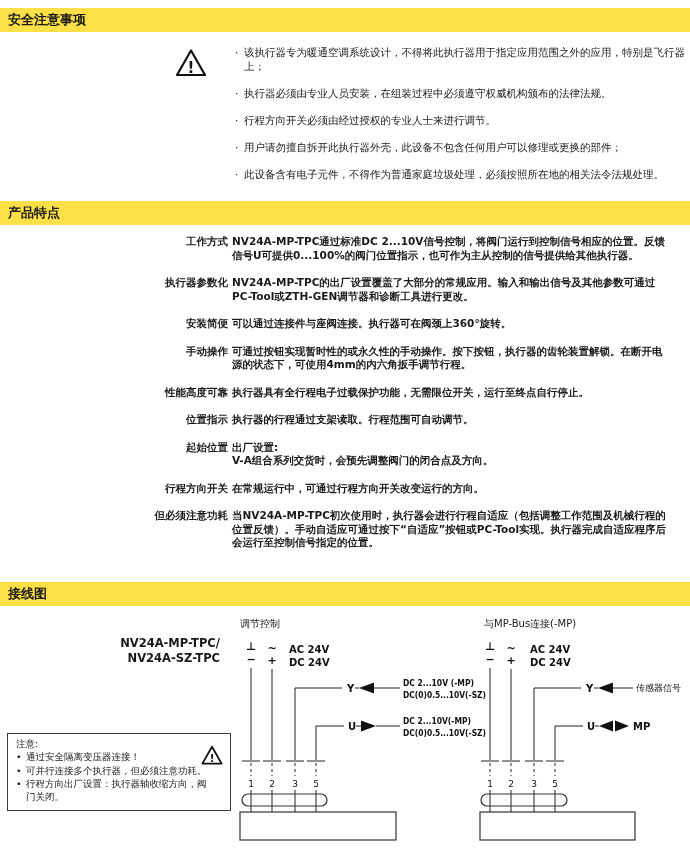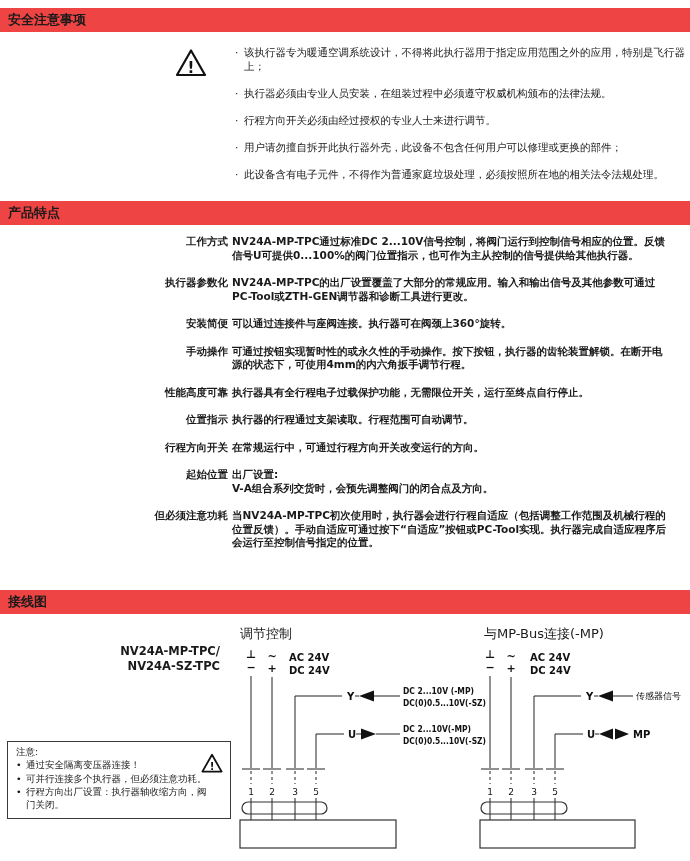--- a/index.html
+++ b/index.html
@@ -2,44 +2,44 @@
 <html><head>
 <meta charset="utf-8">
 <style>
   html,body {margin:0; padding:0; background:#ffffff;}
   .page {
     position:relative; width:690px; height:861px; overflow:hidden;
     background:#fff; color:#1a1a1a;
     font-family:"DejaVu Sans","Liberation Sans",sans-serif;
   }
   .bar {
-    background:#ef4444; height:24px; line-height:24px;
+    background:#fde047; height:24px; line-height:24px;
     font-size:13px; font-weight:bold; padding-left:8px; box-sizing:border-box;
   }
   .bar1 {margin-top:8px;}
   .bar2 {margin-top:20px;}
-  .bar3 {margin-top:40px;}
+  .bar3 {margin-top:32px;}
 
   
   .safety {display:flex; padding-top:13px;}
   .safety-icon-col {width:235px; box-sizing:border-box; display:flex; justify-content:flex-end; padding-right:28px; align-items:flex-start; padding-top:3px;}
   .safety-bullets {width:452px; display:flex; flex-direction:column; gap:13px;}
   .bullet {display:flex; font-size:10.5px; line-height:14px;}
   .bullet .dot {width:9px; flex:none;}
 
   
   .features {padding-top:10px;font-weight:bold;}
   .feat-row {display:flex; margin-bottom:14px; font-size:10.5px; line-height:13.5px;}
   .feat-label {width:228px; flex:none; text-align:right;}
   .feat-text {margin-left:4px; width:440px; white-space:pre-line;}
 
   
   .wiring {position:relative; height:248px;}
   .models {position:absolute; left:40px; top:10px; width:180px; text-align:right; font-weight:bold; font-size:11.5px; line-height:15px;margin-top:20px;}
-  .diag-title {position:absolute; top:11px; font-size:13px;}
+  .diag-title {position:absolute; top:11px; font-size:10px;}
   .diag-title.d1 {left:240px;}
   .diag-title.d2 {left:484px;}
   .note-box {position:absolute; left:7px; top:127px; width:224px; height:78px; border:1px solid #3a3a3a; box-sizing:border-box; padding:4px 8px 0 8px; font-size:9.5px; line-height:12.5px;}
   .note-bullet {display:flex; margin-top:1px;}
   .note-bullet .dot {width:10px; flex:none;}
   .note-tri {position:absolute; right:7px; top:11px;}
 
   .diag-svg {position:absolute; top:32px; height:206px;}
   .diag-svg.d1 {left:237px; width:250px;}
   .diag-svg.d2 {left:476px; width:214px;}
@@ -118,27 +118,27 @@
     </div>
     <div class="feat-row">
       <div class="feat-label">性能高度可靠</div>
       <div class="feat-text">执行器具有全行程电子过载保护功能，无需限位开关，运行至终点自行停止。</div>
     </div>
     <div class="feat-row">
       <div class="feat-label">位置指示</div>
       <div class="feat-text">执行器的行程通过支架读取。行程范围可自动调节。</div>
     </div>
     <div class="feat-row">
-      <div class="feat-label">行程方向开关</div>
-      <div class="feat-text">在常规运行中，可通过行程方向开关改变运行的方向。</div>
-    </div>
-    <div class="feat-row">
       <div class="feat-label">起始位置</div>
       <div class="feat-text">出厂设置:
 V-A组合系列交货时，会预先调整阀门的闭合点及方向。</div>
+    </div>
+    <div class="feat-row">
+      <div class="feat-label">行程方向开关</div>
+      <div class="feat-text">在常规运行中，可通过行程方向开关改变运行的方向。</div>
     </div>
     <div class="feat-row">
       <div class="feat-label">但必须注意功耗</div>
       <div class="feat-text">当NV24A-MP-TPC初次使用时，执行器会进行行程自适应（包括调整工作范围及机械行程的位置反馈）。手动自适应可通过按下“自适应”按钮或PC-Tool实现。执行器完成自适应程序后会运行至控制信号指定的位置。</div>
     </div>
   </div>
 
   <div class="bar bar3">
     <span>接线图</span>
   </div>

